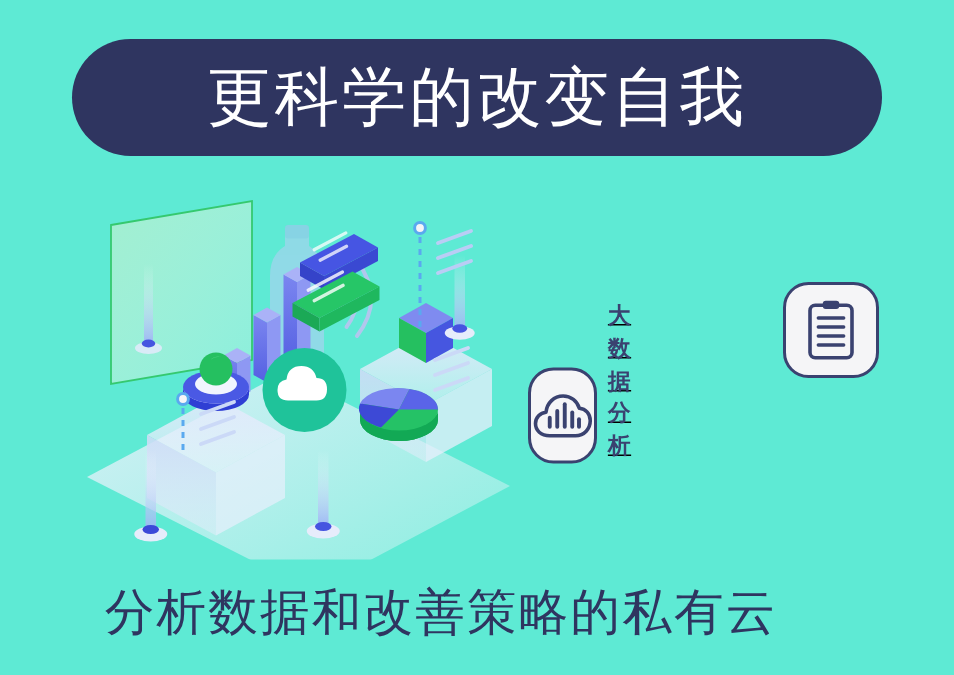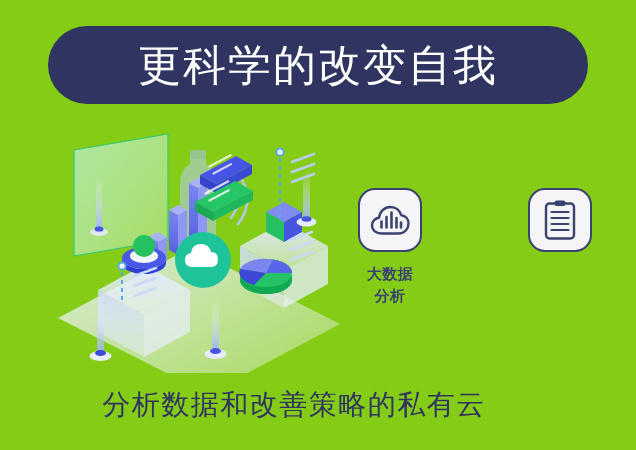--- a/index.html
+++ b/index.html
@@ -6,21 +6,21 @@
   * { box-sizing: border-box; margin: 0; padding: 0; }
   html, body {
     width: 636px; height: 450px;
     font-family: "Liberation Sans", "DejaVu Sans", sans-serif;
     background: #f5f5f7;
     overflow: hidden;
   }
   #stage {
     position: relative;
     width: 636px; height: 450px;
-    background: #84cc16;
+    background: #5eead4;
   }
 
   
   #header-banner {
     position: absolute;
     left: 48px; top: 26px;
     width: 540px; height: 78px;
     background: #2f3560;
     border-radius: 39px;
     display: flex;
@@ -37,21 +37,21 @@
     font-family: "DejaVu Sans", sans-serif;
   }
 
   
   #footer-tagline {
     position: absolute;
     left: 0; top: 388px;
     width: 588px;
     text-align: center;
     color: #2f3560;
-    font-size: 28px;
+    font-size: 33px;
     line-height: 1.2;
     letter-spacing: 1.5px;
     white-space: nowrap;
     font-family: "DejaVu Sans", sans-serif;
   }
 
   
   #illustration {
     position: absolute;
     left: 40px; top: 128px;
@@ -64,22 +64,23 @@
     position: absolute;
     left: 352px; top: 188px;
     width: 246px; height: 145px;
     display: flex;
     justify-content: space-between;
     align-items: flex-start;
   }
   .feature-item {
     width: 76px;
     display: flex;
-    flex-direction: column;
-    align-items: center;
+    flex-direction: row;
+    align-items: flex-end;
+    text-decoration: underline;
   }
   .feature-icon {
     width: 64px; height: 64px;
     border: 2px solid #3a4270;
     border-radius: 17px;
     background: #f5f5f7;
     display: flex;
     align-items: center;
     justify-content: center;
   }

